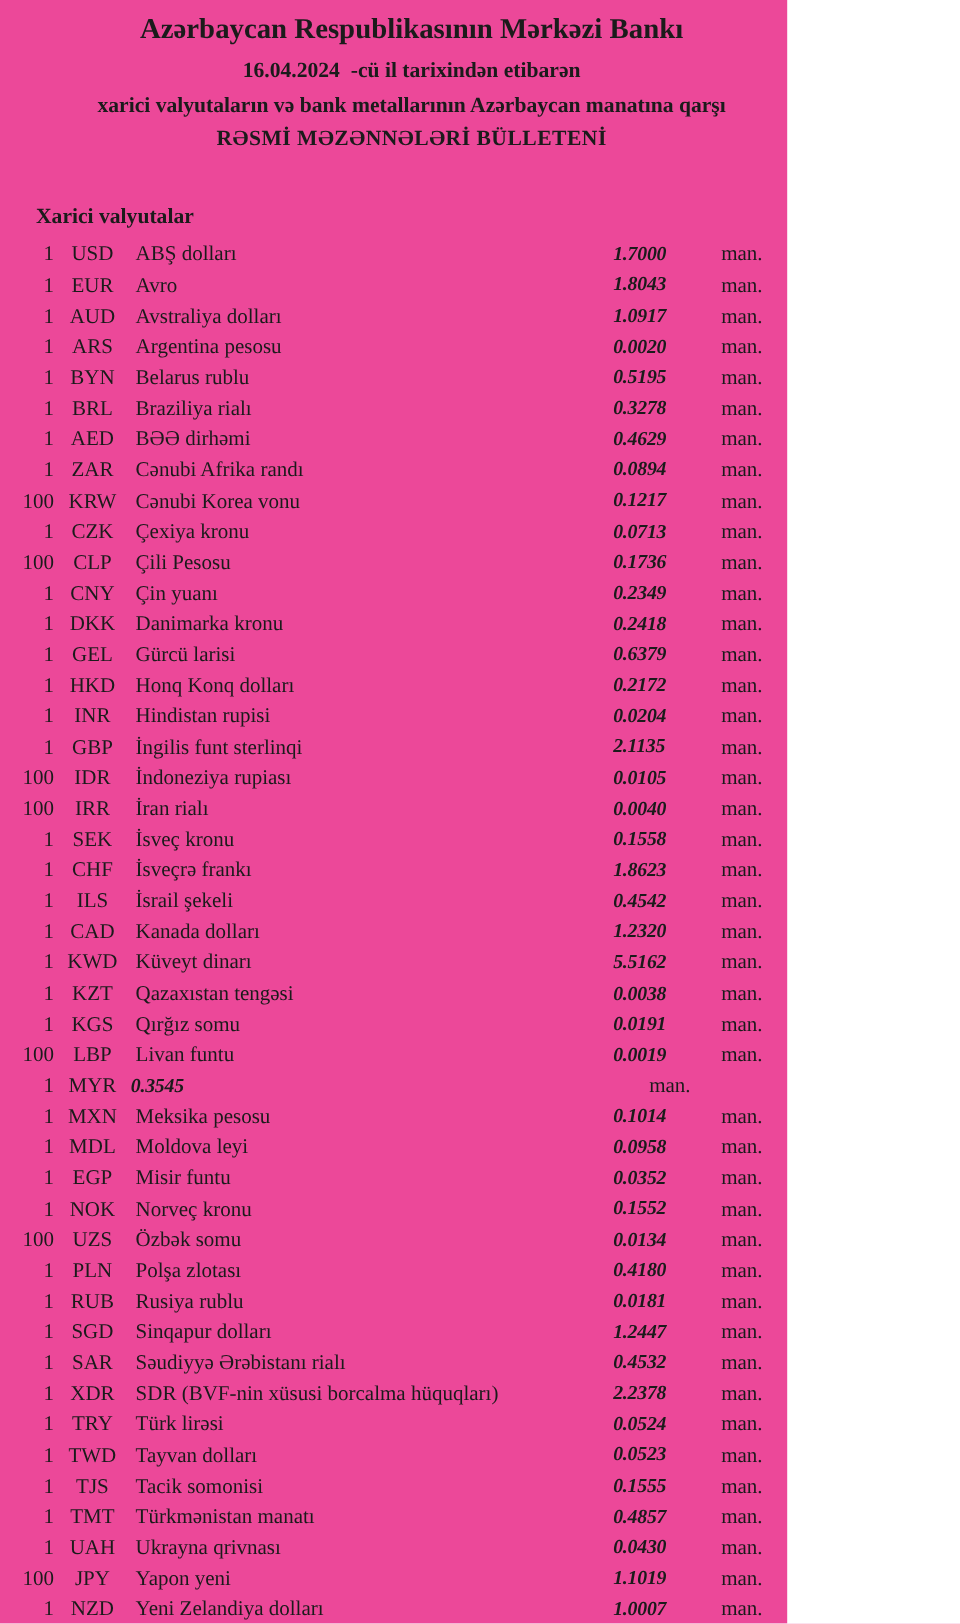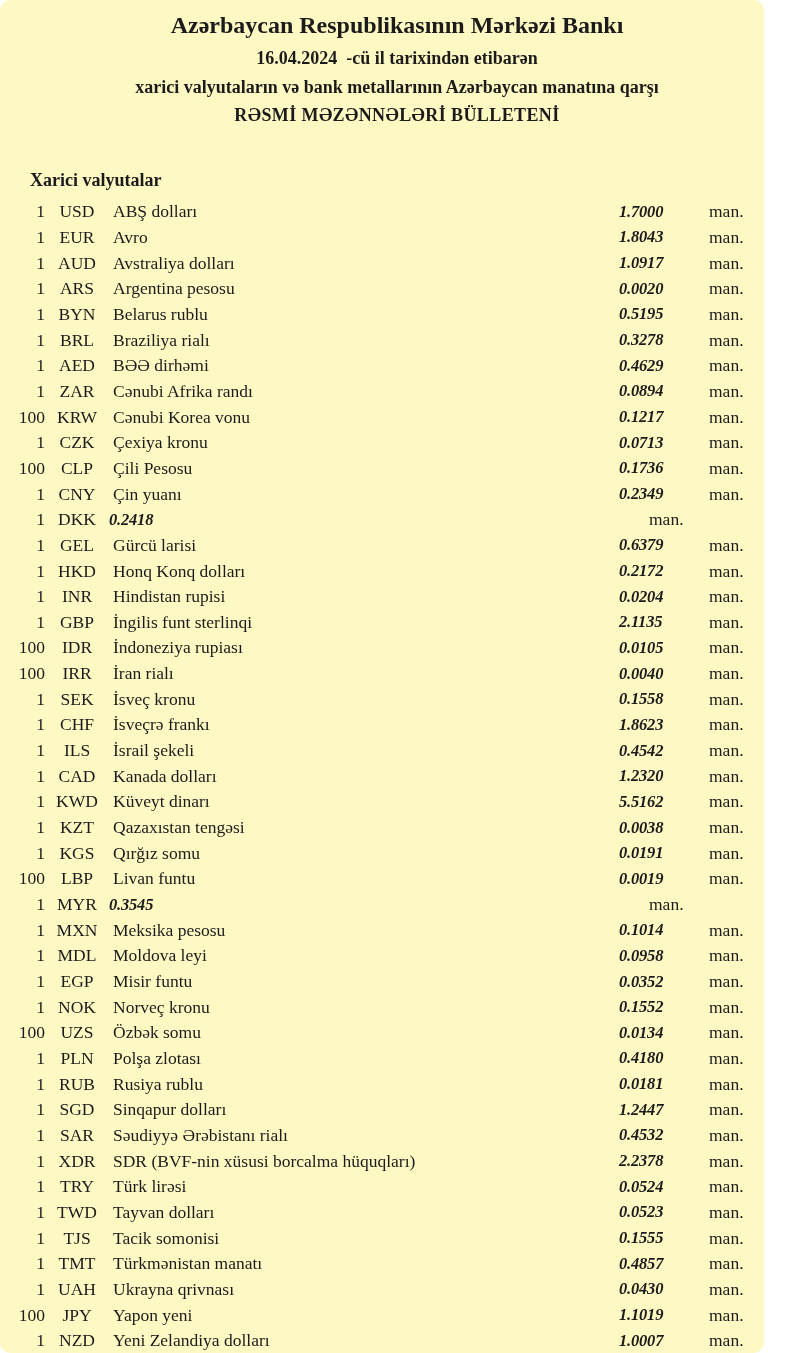--- a/index.html
+++ b/index.html
@@ -4,21 +4,21 @@
 <style>
   * { margin: 0; padding: 0; box-sizing: border-box; }
   html, body { background: #ffffff; }
   body {
     width: 800px;
     height: 1353px;
     font-family: "Liberation Serif", "DejaVu Serif", serif;
     color: #1b1b1b;
     overflow: hidden;
   }
-  .doc { width: 764px; height: 1353px; background: #fef9c3; border-radius: 11px; }
+  .doc { width: 656px; height: 1353px; background: #ec4899; }
 
   .header { text-align: center; padding-left: 30px; }
   .title {
     padding-top: 11px;
     font-size: 24px;
     font-weight: bold;
     line-height: 28px;
   }
   .sub {
     font-size: 18px;
@@ -153,20 +153,21 @@
       <div class="row">
         <span class="cell-qty">1</span>
         <span class="cell-code">CNY</span>
         <span class="cell-name">Çin yuanı</span>
         <span class="cell-rate">0.2349</span>
         <span class="cell-unit">man.</span>
       </div>
       <div class="row">
         <span class="cell-qty">1</span>
         <span class="cell-code">DKK</span>
+        <span class="cell-name">Danimarka kronu</span>
         <span class="cell-rate">0.2418</span>
         <span class="cell-unit">man.</span>
       </div>
       <div class="row">
         <span class="cell-qty">1</span>
         <span class="cell-code">GEL</span>
         <span class="cell-name">Gürcü larisi</span>
         <span class="cell-rate">0.6379</span>
         <span class="cell-unit">man.</span>
       </div>

